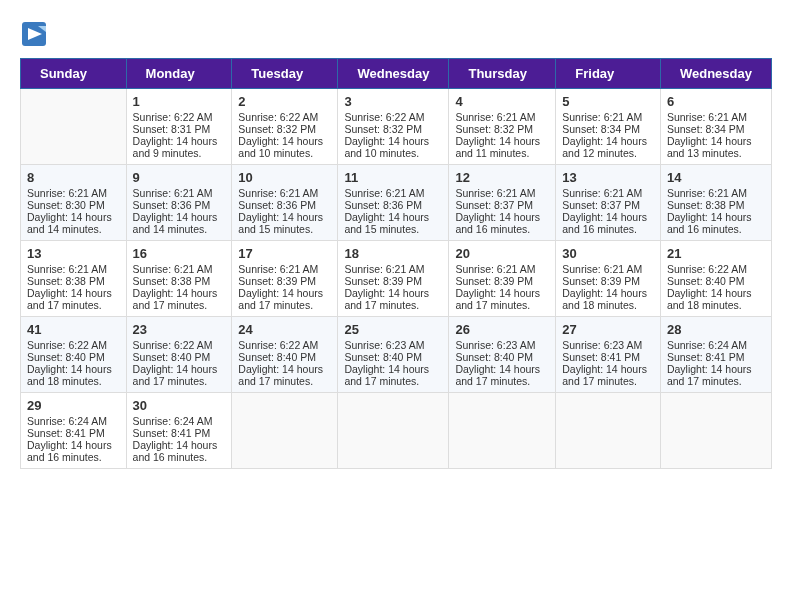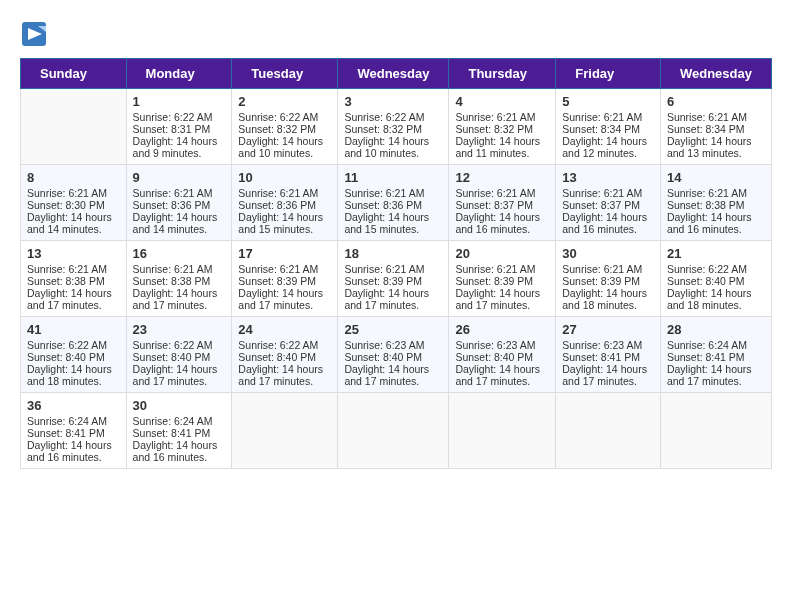--- a/index.html
+++ b/index.html
@@ -284,21 +284,21 @@
       </td>
         <td>
         <span class="day-num">28</span>
         <span>Sunrise: 6:24 AM</span><br>
         <span>Sunset: 8:41 PM</span><br>
         <span>Daylight: 14 hours and 17 minutes.</span>
       </td>
       </tr>
       <tr>
         <td>
-        <span class="day-num">36</span>
+        <span class="day-num">29</span>
         <span>Sunrise: 6:24 AM</span><br>
         <span>Sunset: 8:41 PM</span><br>
         <span>Daylight: 14 hours and 16 minutes.</span>
       </td>
         <td>
         <span class="day-num">30</span>
         <span>Sunrise: 6:24 AM</span><br>
         <span>Sunset: 8:41 PM</span><br>
         <span>Daylight: 14 hours and 16 minutes.</span>
       </td>

